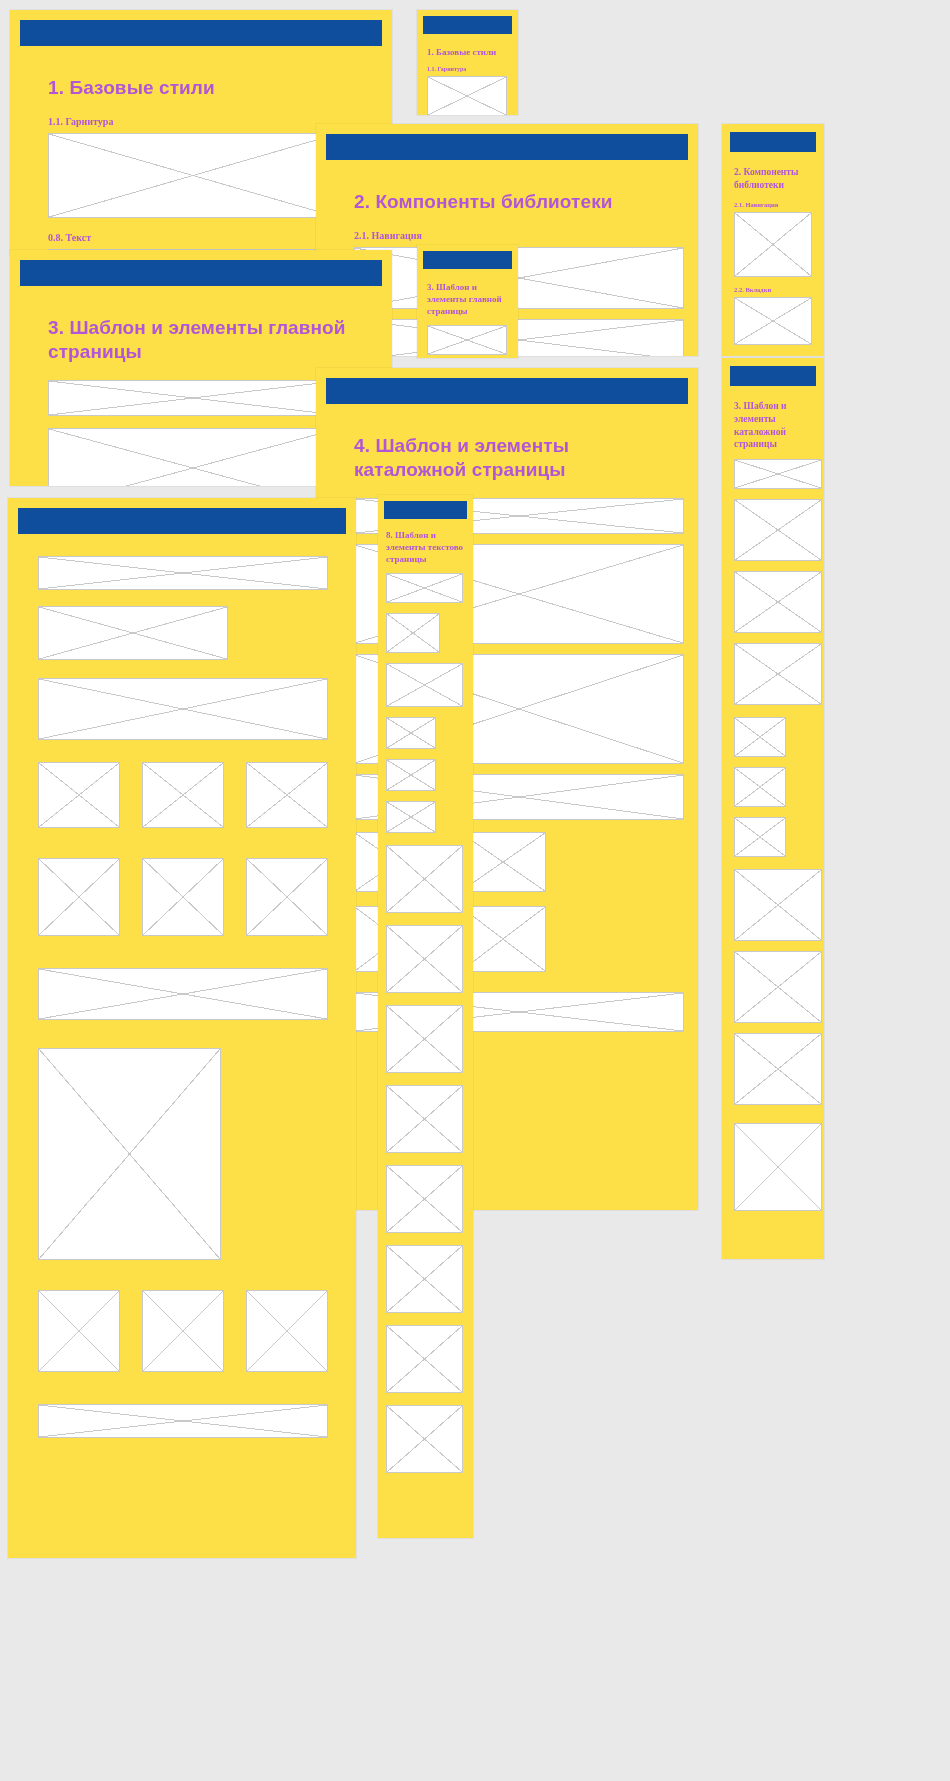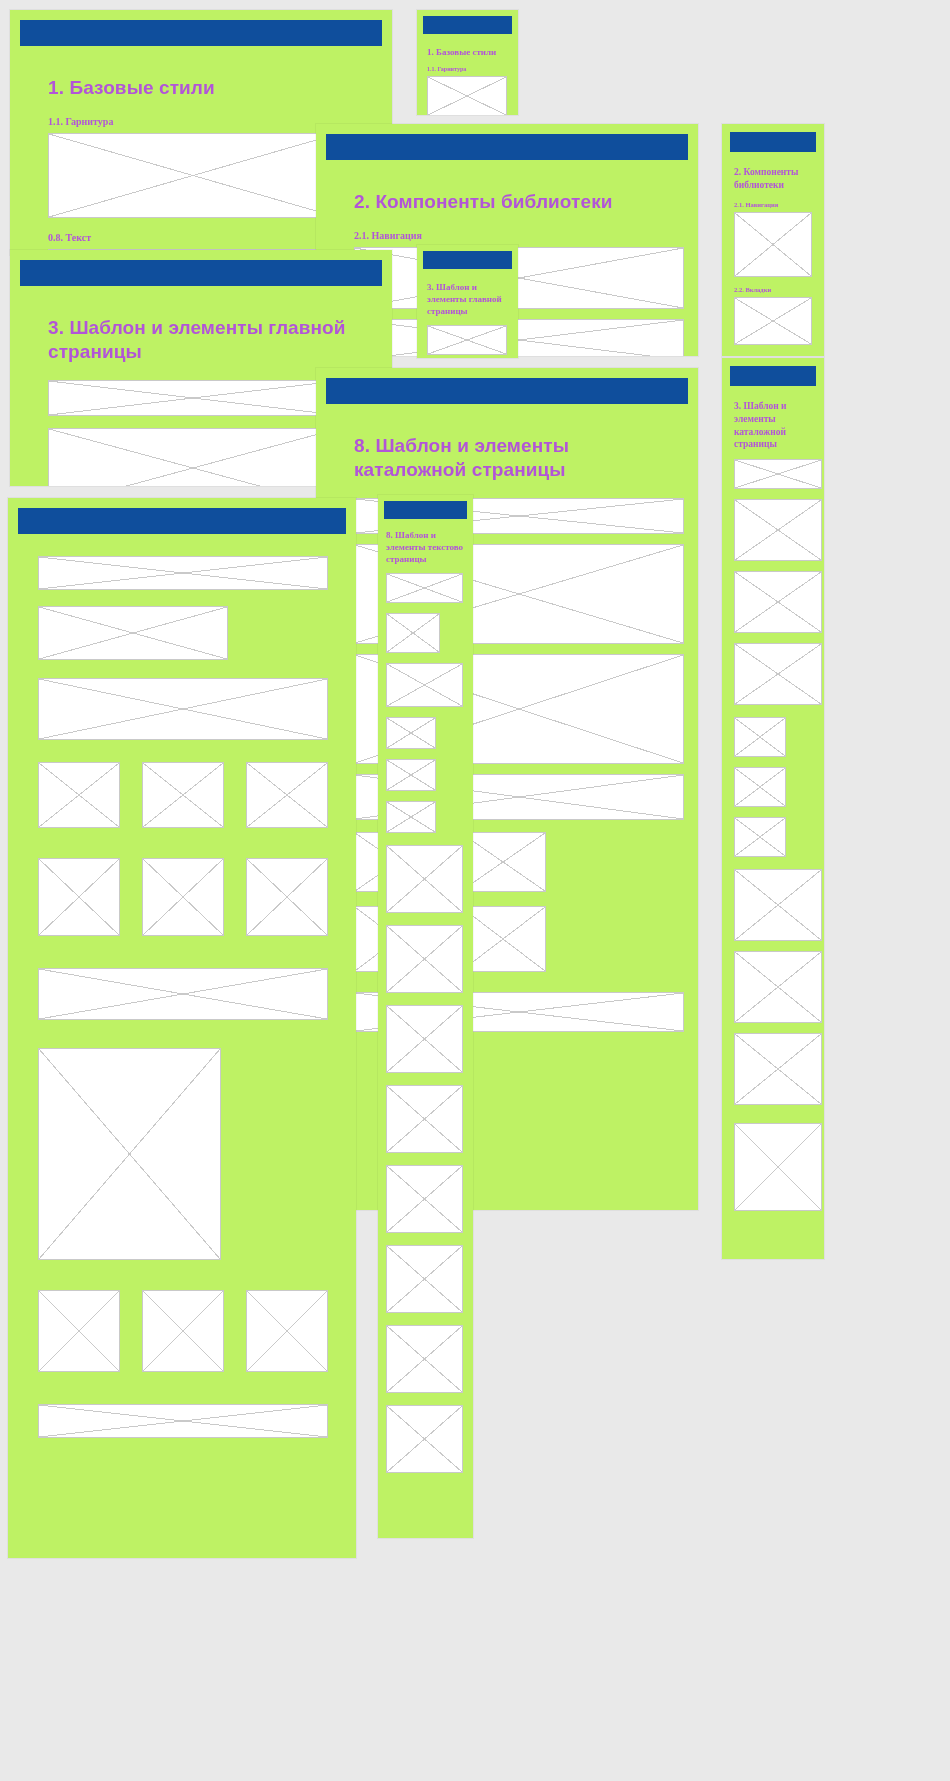--- a/index.html
+++ b/index.html
@@ -8,21 +8,21 @@
     background:#e9e9e9;
     font-family:"Liberation Serif", serif;
     position:relative;
     overflow:hidden;
   }
   .board{position:absolute;inset:0;}
 
   
   .card{
     position:absolute;
-    background:#bef264;
+    background:#fde047;
     box-shadow:0 0 0 1px rgba(0,0,0,0.04);
     overflow:hidden;
   }
   .topbar{
     background:#0f4e9c;
     position:absolute;
     left:0;right:0;top:0;
   }
 
   
@@ -168,21 +168,21 @@
     <div class="topbar"></div>
     <div class="body">
       <h1>3. Шаблон и элементы главной страницы</h1>
       <div class="ph" style="width:80px;height:30px;margin-top:4px;"></div>
     </div>
   </div>
 
   <div class="card wide" style="left:316px;top:368px;width:382px;height:842px;">
     <div class="topbar"></div>
     <div class="body">
-      <h1>8. Шаблон и элементы каталожной страницы</h1>
+      <h1>4. Шаблон и элементы каталожной страницы</h1>
       <div class="ph" style="width:330px;height:36px;margin-top:6px;"></div>
       <div class="ph" style="width:330px;height:100px;margin-top:10px;"></div>
       <div class="ph" style="width:330px;height:110px;margin-top:10px;"></div>
       <div class="ph" style="width:330px;height:46px;margin-top:10px;"></div>
       <div class="row" style="margin-top:12px;gap:20px;">
         <div class="ph" style="width:86px;height:60px;"></div>
         <div class="ph" style="width:86px;height:60px;"></div>
       </div>
       <div class="row" style="margin-top:14px;gap:20px;">
         <div class="ph" style="width:86px;height:66px;"></div>

